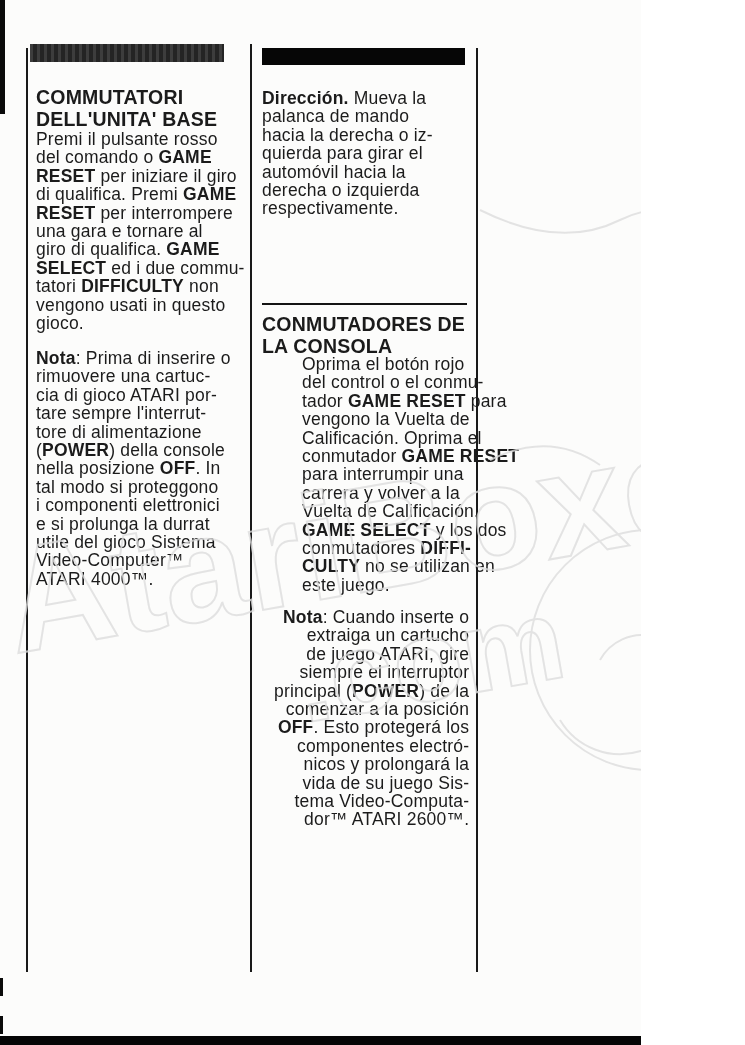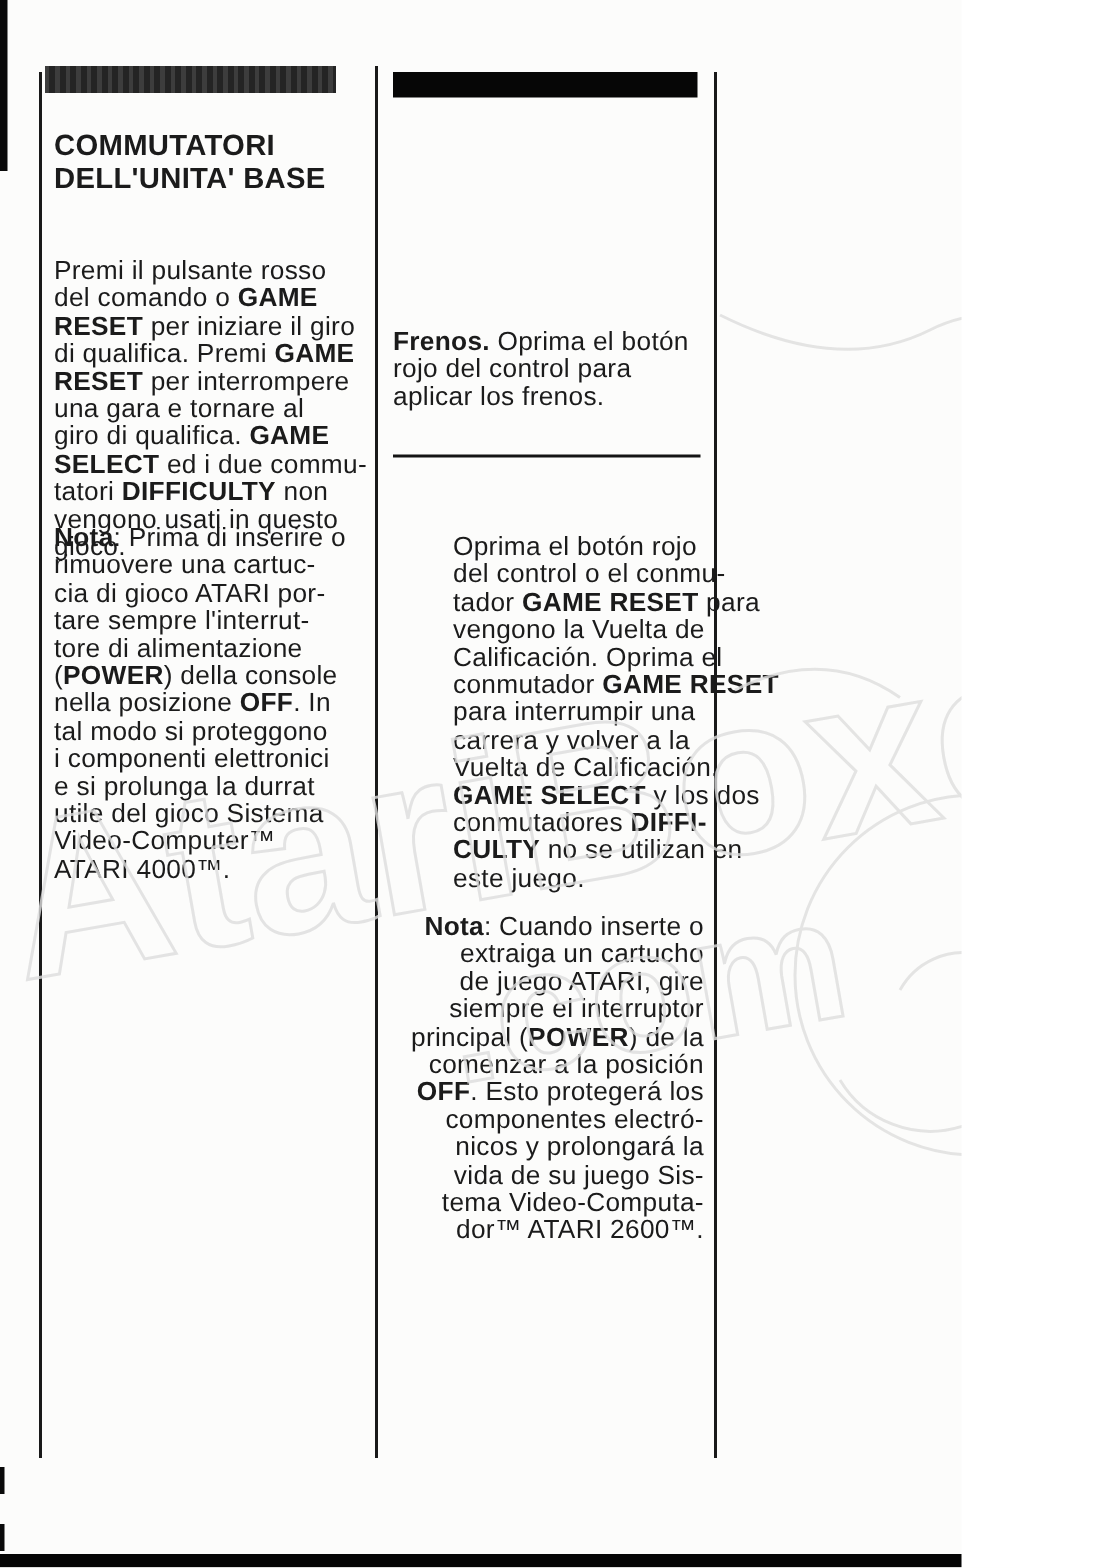--- a/index.html
+++ b/index.html
@@ -47,21 +47,21 @@
   .heading-es { left: 262px; top: 314px; }
 
   .body-text {
     position: absolute; z-index: 2;
     font-size: 17.5px; line-height: 18.4px;
     letter-spacing: 0.2px;
     white-space: pre;
   }
   .b { font-weight: 700; }
 
-  .p-it-main  { left: 36px;  top: 130px; margin-top: 41px; }
+  .p-it-main  { left: 36px;  top: 130px; }
   .p-it-note  { left: 36px;  top: 349px; }
   .p-es-dir   { left: 262px; top: 89px; }
   .p-es-brk   { left: 262px; top: 218px; }
   .p-es-sw    { left: 262px; top: 355px; margin-left: 40px; }
   .p-es-note  { left: 274px; top: 608px; text-align: right; }
 
   .hrule { position: absolute; left: 262px; top: 303px; width: 205px; height: 2px; background: #141414; z-index: 2; }
 
   .page-number {
     position: absolute; left: 682px; top: 988px; z-index: 2;
@@ -111,24 +111,30 @@
 tore di alimentazione
 (</span><span class="b">POWER</span><span>) della console
 nella posizione </span><span class="b">OFF</span><span>. In
 tal modo si proteggono
 i componenti elettronici
 e si prolunga la durrat
 utile del gioco Sistema
 Video-Computer™
 ATARI 4000™.</span></div>
 
-  <div class="body-text p-es-brk"><span class="b">Frenos.</span><span> Oprima el botón
-rojo del control para
-aplicar los frenos.</span></div>
+  <div class="body-text p-es-dir"><span class="b">Dirección.</span><span> Mueva la
+palanca de mando
+hacia la derecha o iz-
+quierda para girar el
+automóvil hacia la
+derecha o izquierda
+respectivamente.</span></div>
   <div class="hrule"></div>
+  <h2 class="heading heading-es">CONMUTADORES DE
+LA CONSOLA</h2>
   <div class="body-text p-es-sw"><span>Oprima el botón rojo
 del control o el conmu-
 tador </span><span class="b">GAME RESET</span><span> para
 vengono la Vuelta de
 Calificación. Oprima el
 conmutador </span><span class="b">GAME RESET</span><span>
 para interrumpir una
 carrera y volver a la
 Vuelta de Calificación.
 </span><span class="b">GAME SELECT</span><span> y los dos

